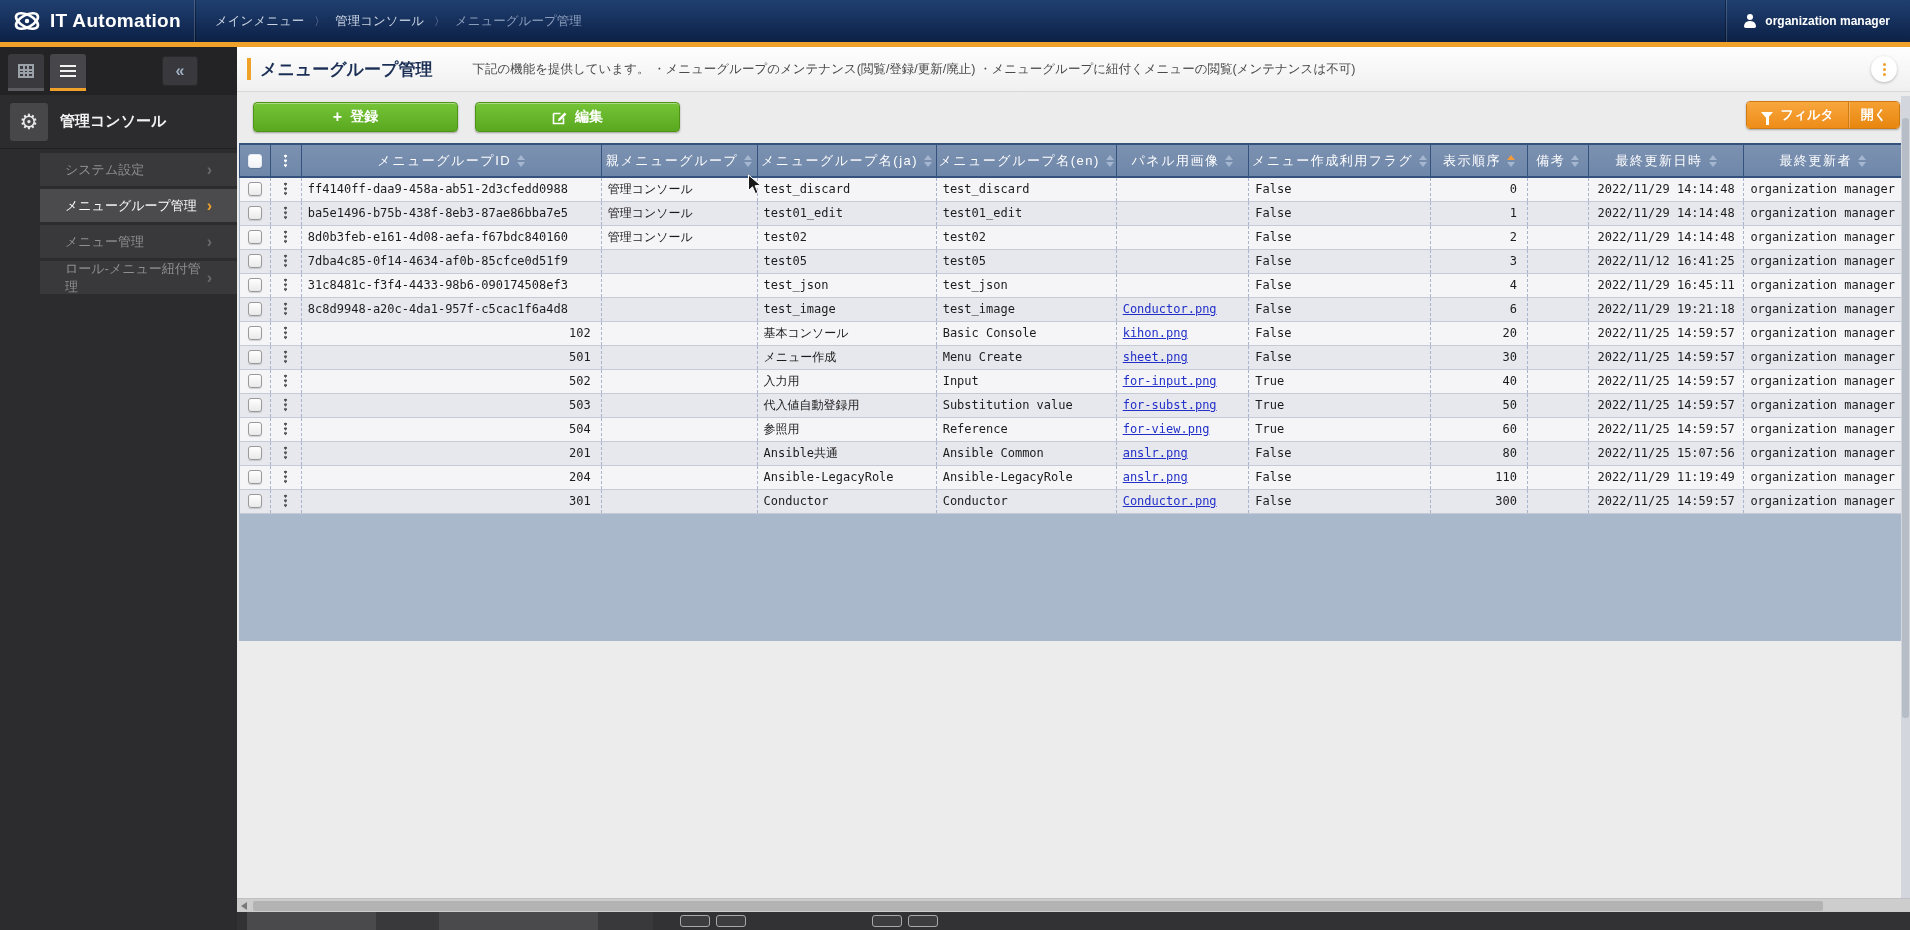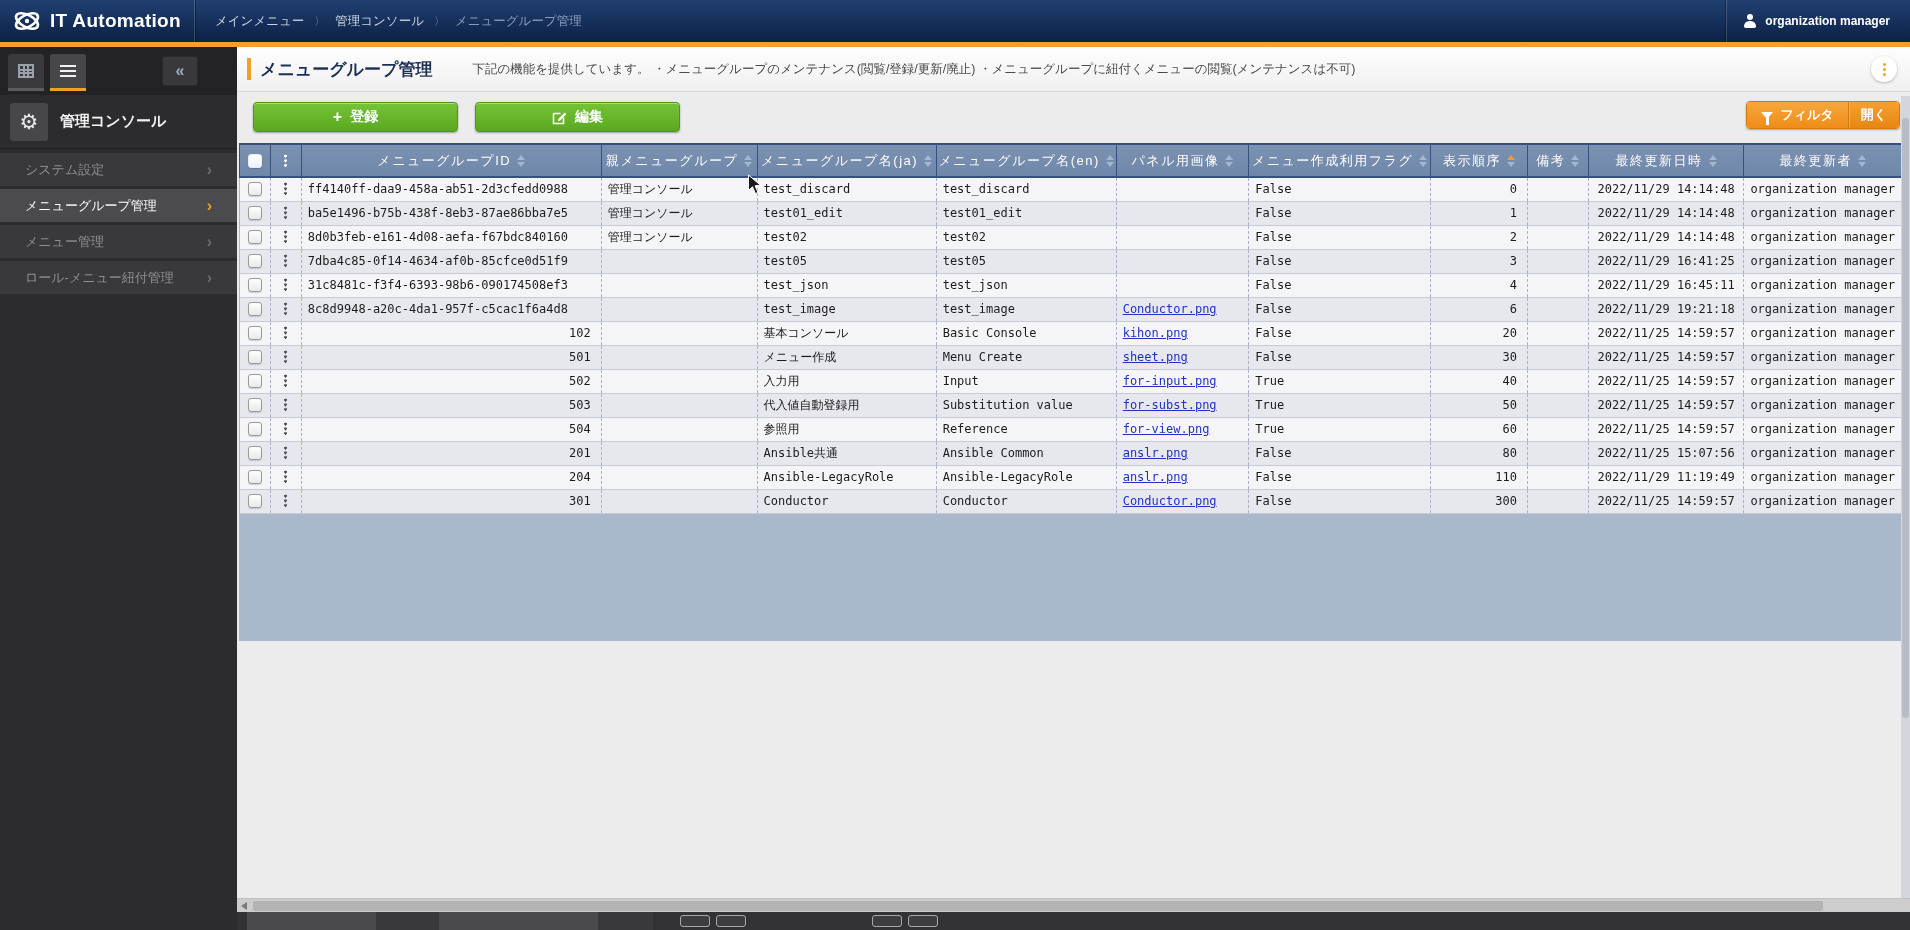--- a/index.html
+++ b/index.html
@@ -31,21 +31,21 @@
       linear-gradient(#9aa1a9,#9aa1a9) 33% 0/2px 100% no-repeat,
       linear-gradient(#9aa1a9,#9aa1a9) 72% 0/2px 100% no-repeat,
       linear-gradient(#9aa1a9,#9aa1a9) 0 33%/100% 2px no-repeat,
       linear-gradient(#9aa1a9,#9aa1a9) 0 72%/100% 2px no-repeat; }
   .list-glyph { width:16px; height:12px; background:repeating-linear-gradient(180deg,#f2f2f2 0 2px,transparent 2px 5px); }
   .collapse-btn { position:absolute; right:39px; top:9px; width:36px; height:30px; background:#39393d; border:1px solid #2a2a2d; border-radius:3px; color:#9eb0c4; font-size:16px; font-weight:bold; display:flex; align-items:center; justify-content:center; }
   .console-row { height:54px; display:flex; align-items:center; padding-left:10px; border-bottom:1px solid #202023; }
   .console-icon { width:38px; height:38px; background:#47474a; border-radius:3px; display:flex; align-items:center; justify-content:center; color:#e9e9e9; font-size:21px; margin-right:12px; }
   .console-title { color:#f2f2f2; font-size:15px; font-weight:bold; }
   .side-menu { padding-top:4px; }
-  .side-item { height:33px; margin-bottom:3px; background:#39393b; display:flex; align-items:center; padding:0 25px; font-size:13px; color:#8f8f92; cursor:pointer; }
+  .side-item { height:33px; margin-bottom:3px; background:#39393b; display:flex; align-items:center; padding:0 25px; font-size:13px; color:#8f8f92; cursor:pointer;margin-left:40px; }
   .side-item .chev { margin-left:auto; color:#6a6a6e; font-size:16px; font-weight:bold; }
   .side-item.active { background:#4b4b4e; color:#ffffff; }
   .side-item.active .chev { color:#f0a12a; }
 
   
   .main { margin-left:237px; position:relative; }
   .title-bar { height:45px; background:linear-gradient(180deg,#fefefe,#f0f0f0); border-bottom:1px solid #d8d8d8; display:flex; align-items:center; padding-left:10px; }
   .accent { width:4px; height:22px; background:#f0a12a; margin-right:9px; }
   .page-title { font-size:17px; font-weight:bold; color:#1b2f55; }
   .page-desc { font-size:12.5px; color:#4a4a4a; margin-left:40px; }
@@ -348,31 +348,31 @@
                 <div class="vdots"></div>
               </td>
               <td class="">7dba4c85-0f14-4634-af0b-85cfce0d51f9</td>
               <td></td>
               <td>test05</td>
               <td>test05</td>
               <td></td>
               <td>False</td>
               <td class="num">3</td>
               <td></td>
-              <td class="center">2022/11/29 16:41:25</td>
-              <td>organization manager</td>
-            </tr>
-            <tr>
-              <td class="cb-col">
-                <div class="cbx"></div>
-              </td>
-              <td class="kebab-col">
-                <div class="vdots"></div>
-              </td>
-              <td class="">31c8481c-f3f4-6393-98b6-090174508ef3</td>
+              <td class="center">2022/11/12 16:41:25</td>
+              <td>organization manager</td>
+            </tr>
+            <tr>
+              <td class="cb-col">
+                <div class="cbx"></div>
+              </td>
+              <td class="kebab-col">
+                <div class="vdots"></div>
+              </td>
+              <td class="">31c8481c-f3f4-4433-98b6-090174508ef3</td>
               <td></td>
               <td>test_json</td>
               <td>test_json</td>
               <td></td>
               <td>False</td>
               <td class="num">4</td>
               <td></td>
               <td class="center">2022/11/29 16:45:11</td>
               <td>organization manager</td>
             </tr>

